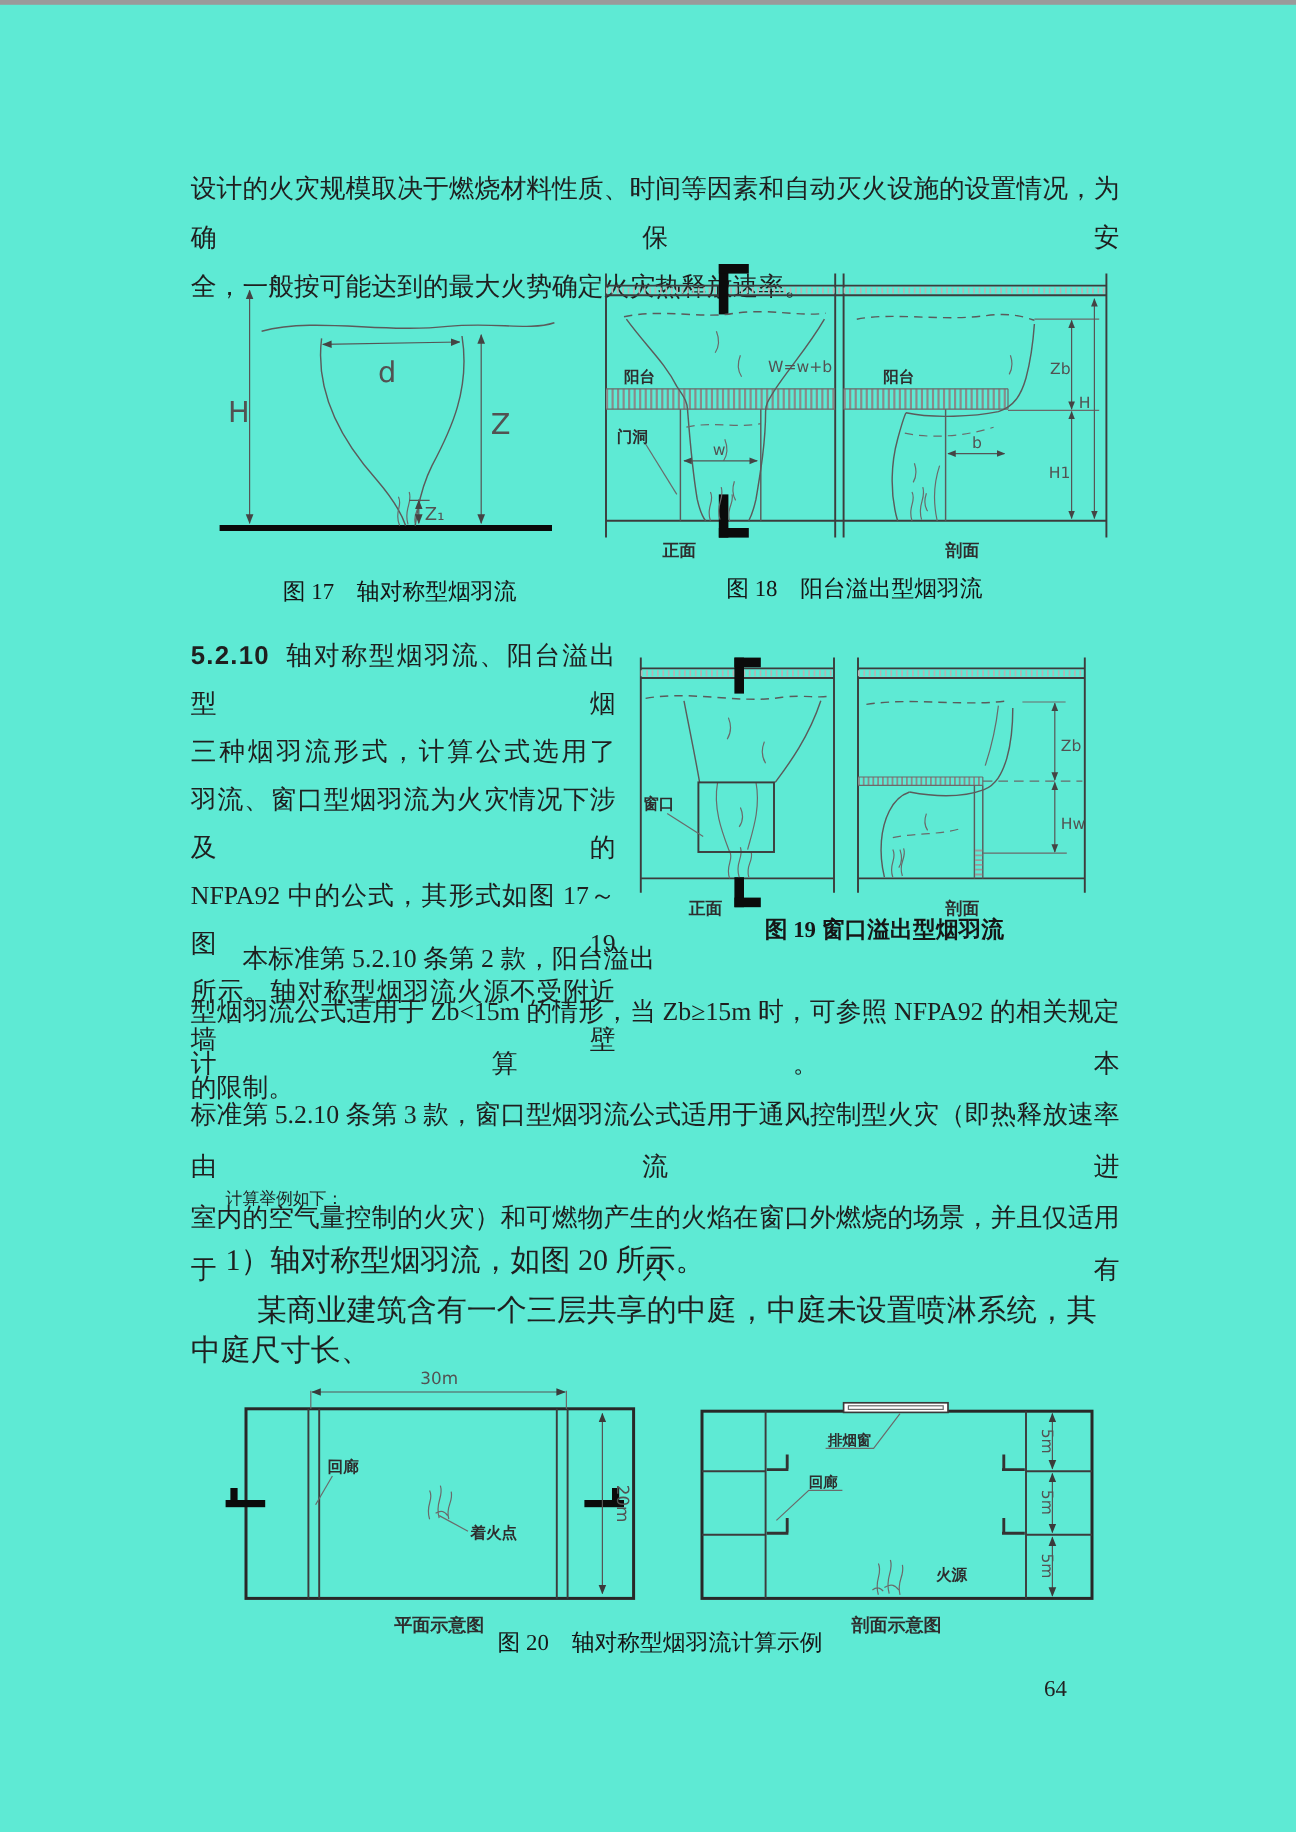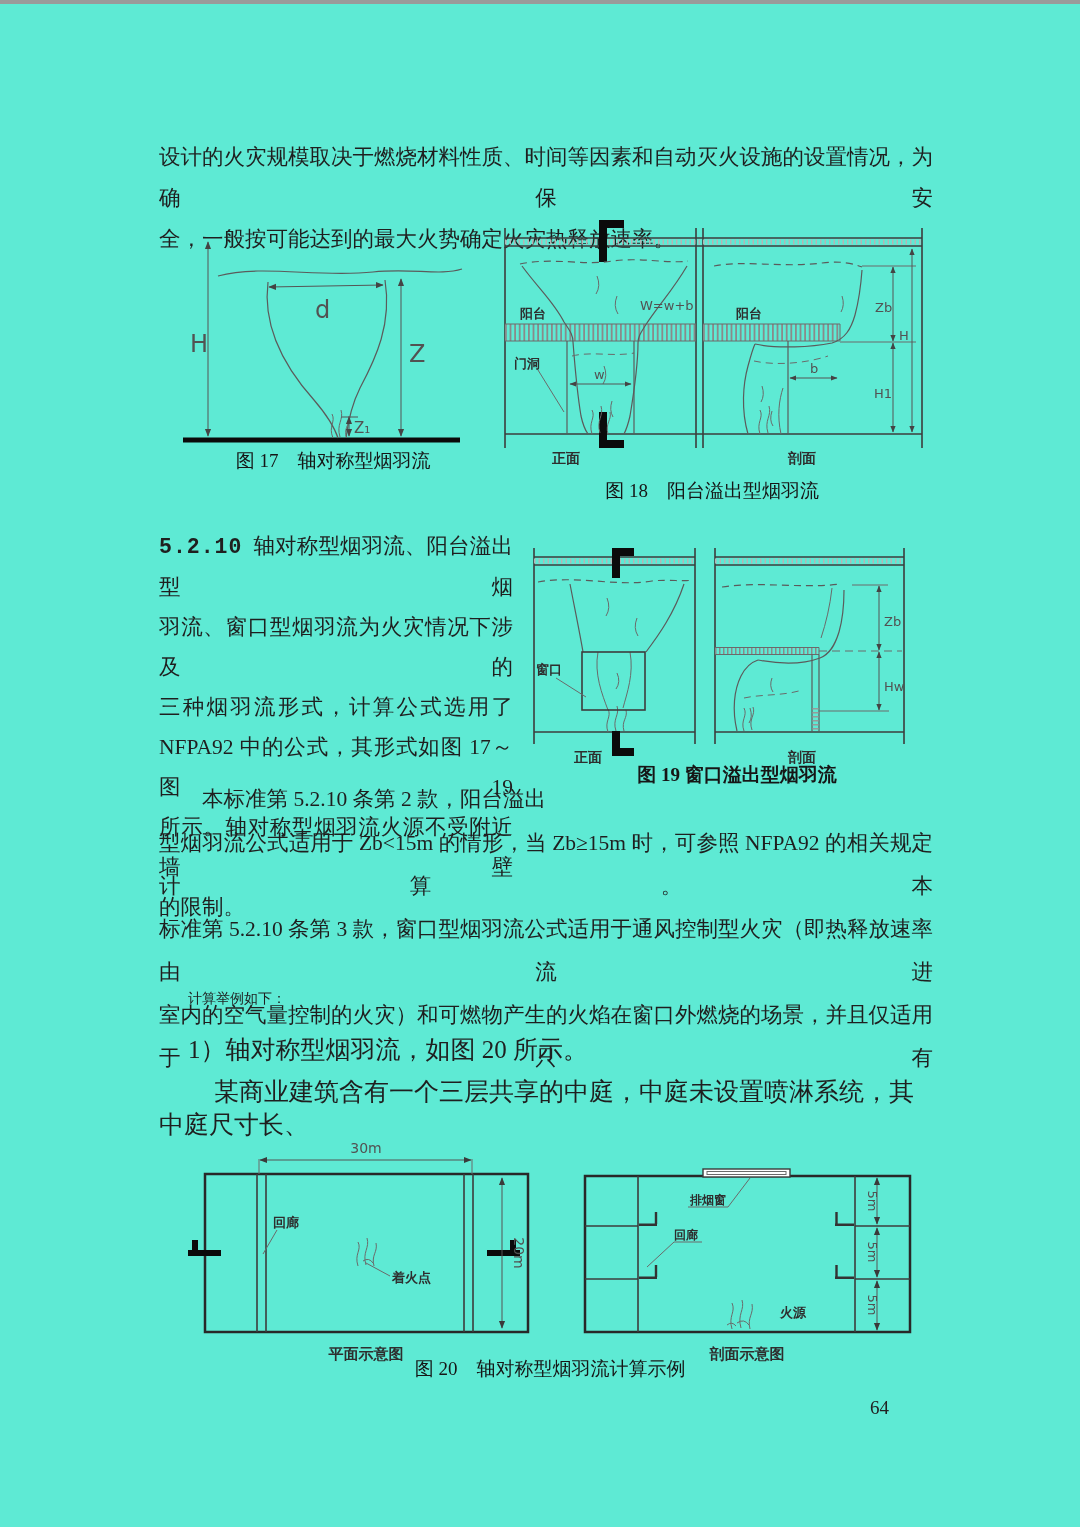--- a/index.html
+++ b/index.html
@@ -3,21 +3,21 @@
 <meta charset="utf-8">
 <style>
   html,body{margin:0;padding:0;background:#9a9a9a;}
   .page{position:relative;width:1080px;height:1527px;margin:4px auto;background:#5eead4;
         font-family:"Liberation Serif",serif;color:#1f1f1f;overflow:hidden;}
   .abs{position:absolute;}
   .para{font-size:21.5px;line-height:41px;width:774px;left:159px;text-align:justify;}
   .pline{text-align:justify;text-align-last:justify;}
   .plast{text-align:left;text-align-last:left;}
   .colpara{font-size:21.5px;line-height:40px;width:354px;left:159px;}
-  .secnum{font-family:Liberation Mono, monospace;font-weight:bold;letter-spacing:1px;}
+  .secnum{font-family:Liberation Sans, sans-serif;font-weight:bold;letter-spacing:1px;}
   .figcap{font-size:19px;color:#161616;text-align:center;}
   .ind2{text-indent:29px;}
   .ind4{text-indent:55px;}
   .pagenum{font-size:19px;color:#222;}
   svg{display:block;}
   .ln{stroke:#5b5b5b;fill:none;stroke-width:1.2;}
   .lnthin{stroke:#6a6a6a;fill:none;stroke-width:1;}
   .dash{stroke-dasharray:7 5;}
   .dim{stroke:#555;fill:none;stroke-width:1;}
   .bar{fill:#0b0b0b;stroke:none;}
@@ -64,21 +64,21 @@
     <g>
       <line class="dim" x1="233" y1="49" x2="233" y2="206" marker-start="url(#m17)" marker-end="url(#m17)"></line>
       <text class="lat" x="241" y="132" font-size="24">Z</text>
     </g>
     <g>
       <line class="dim" x1="181" y1="187" x2="181" y2="206" marker-start="url(#m17)" marker-end="url(#m17)"></line>
       <line class="dim" x1="173" y1="187" x2="190" y2="187"></line>
       <text class="lat" x="186" y="203" font-size="15">Z₁</text>
     </g>
   </svg>
-  <div class="abs figcap" style="left:168px;top:444px;width:330px;">图 17　轴对称型烟羽流</div>
+  <div class="abs figcap" style="left:168px;top:476px;width:330px;">图 17　轴对称型烟羽流</div>
 
   <svg class="abs" style="left:492px;top:212px;" width="440" height="250" viewBox="0 0 440 250">
     <defs>
       <marker id="m18" viewBox="0 0 10 10" refX="9.2" refY="5" markerWidth="7" markerHeight="7" orient="auto-start-reverse">
         <path d="M0 1L10 5L0 9z" fill="#444"></path>
       </marker>
     </defs>
     <g>
       <line class="wall" x1="13" y1="12" x2="13" y2="232"></line>
       <line class="wall" x1="204" y1="12" x2="204" y2="232"></line>
@@ -147,22 +147,22 @@
     <text class="cjk" x="22" y="152" font-size="13">门洞</text>
     <text class="lat" x="102" y="163" font-size="13">w</text>
     <text class="lat" x="318" y="157" font-size="13">b</text>
     <text class="cjk" x="60" y="247" font-size="14">正面</text>
     <text class="cjk" x="296" y="247" font-size="14">剖面</text>
   </svg>
   <div class="abs figcap" style="left:492px;top:474px;width:440px;">图 18　阳台溢出型烟羽流</div>
 
   <div class="abs colpara" style="top:522px;">
     <div class="pline"><span class="secnum">5.2.10</span>&nbsp;&nbsp;<span>轴对称型烟羽流、阳台溢出型烟</span></div>
+    <div class="pline">三种烟羽流形式，计算公式选用了</div>
     <div class="pline">羽流、窗口型烟羽流为火灾情况下涉及的</div>
-    <div class="pline">三种烟羽流形式，计算公式选用了</div>
     <div class="pline">NFPA92 中的公式，其形式如图 17～图 19</div>
     <div class="pline">所示。轴对称型烟羽流火源不受附近墙壁</div>
     <div class="plast">的限制。</div>
   </div>
 
   <svg class="abs" style="left:522px;top:534px;" width="420" height="228" viewBox="0 0 420 228">
     <defs>
       <marker id="m19" viewBox="0 0 10 10" refX="9.2" refY="5" markerWidth="7" markerHeight="7" orient="auto-start-reverse">
         <path d="M0 1L10 5L0 9z" fill="#444"></path>
       </marker>

